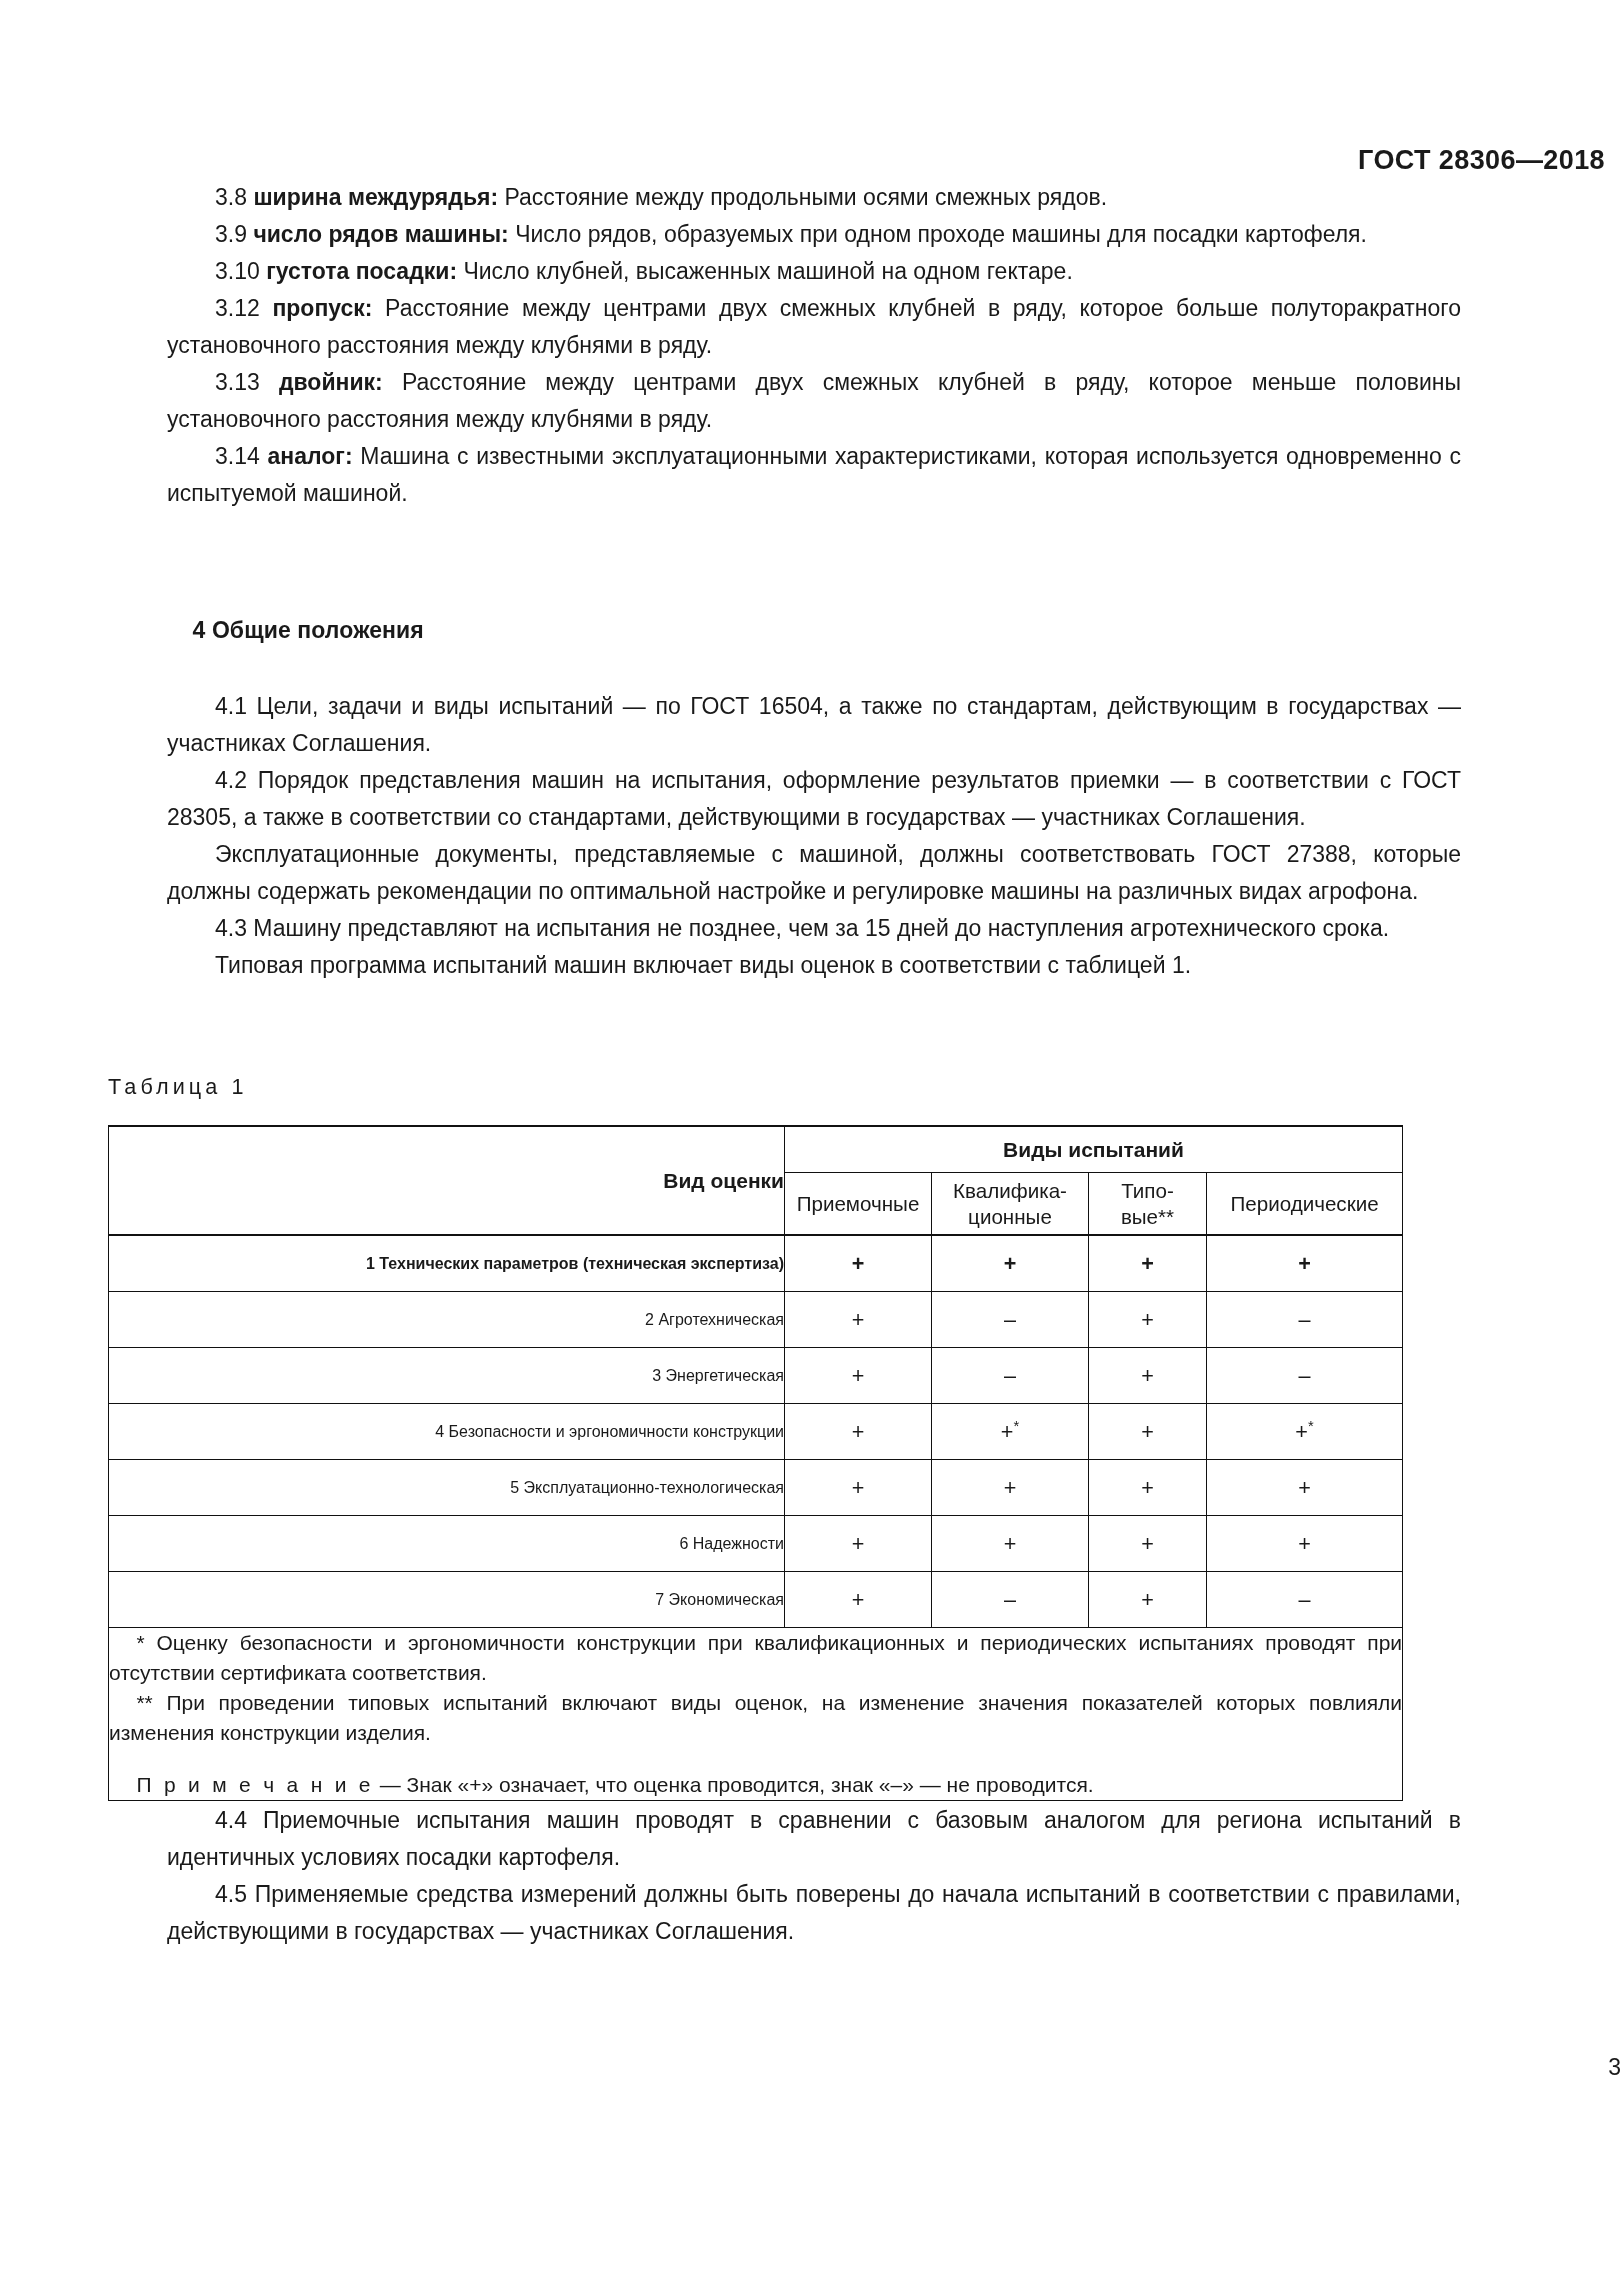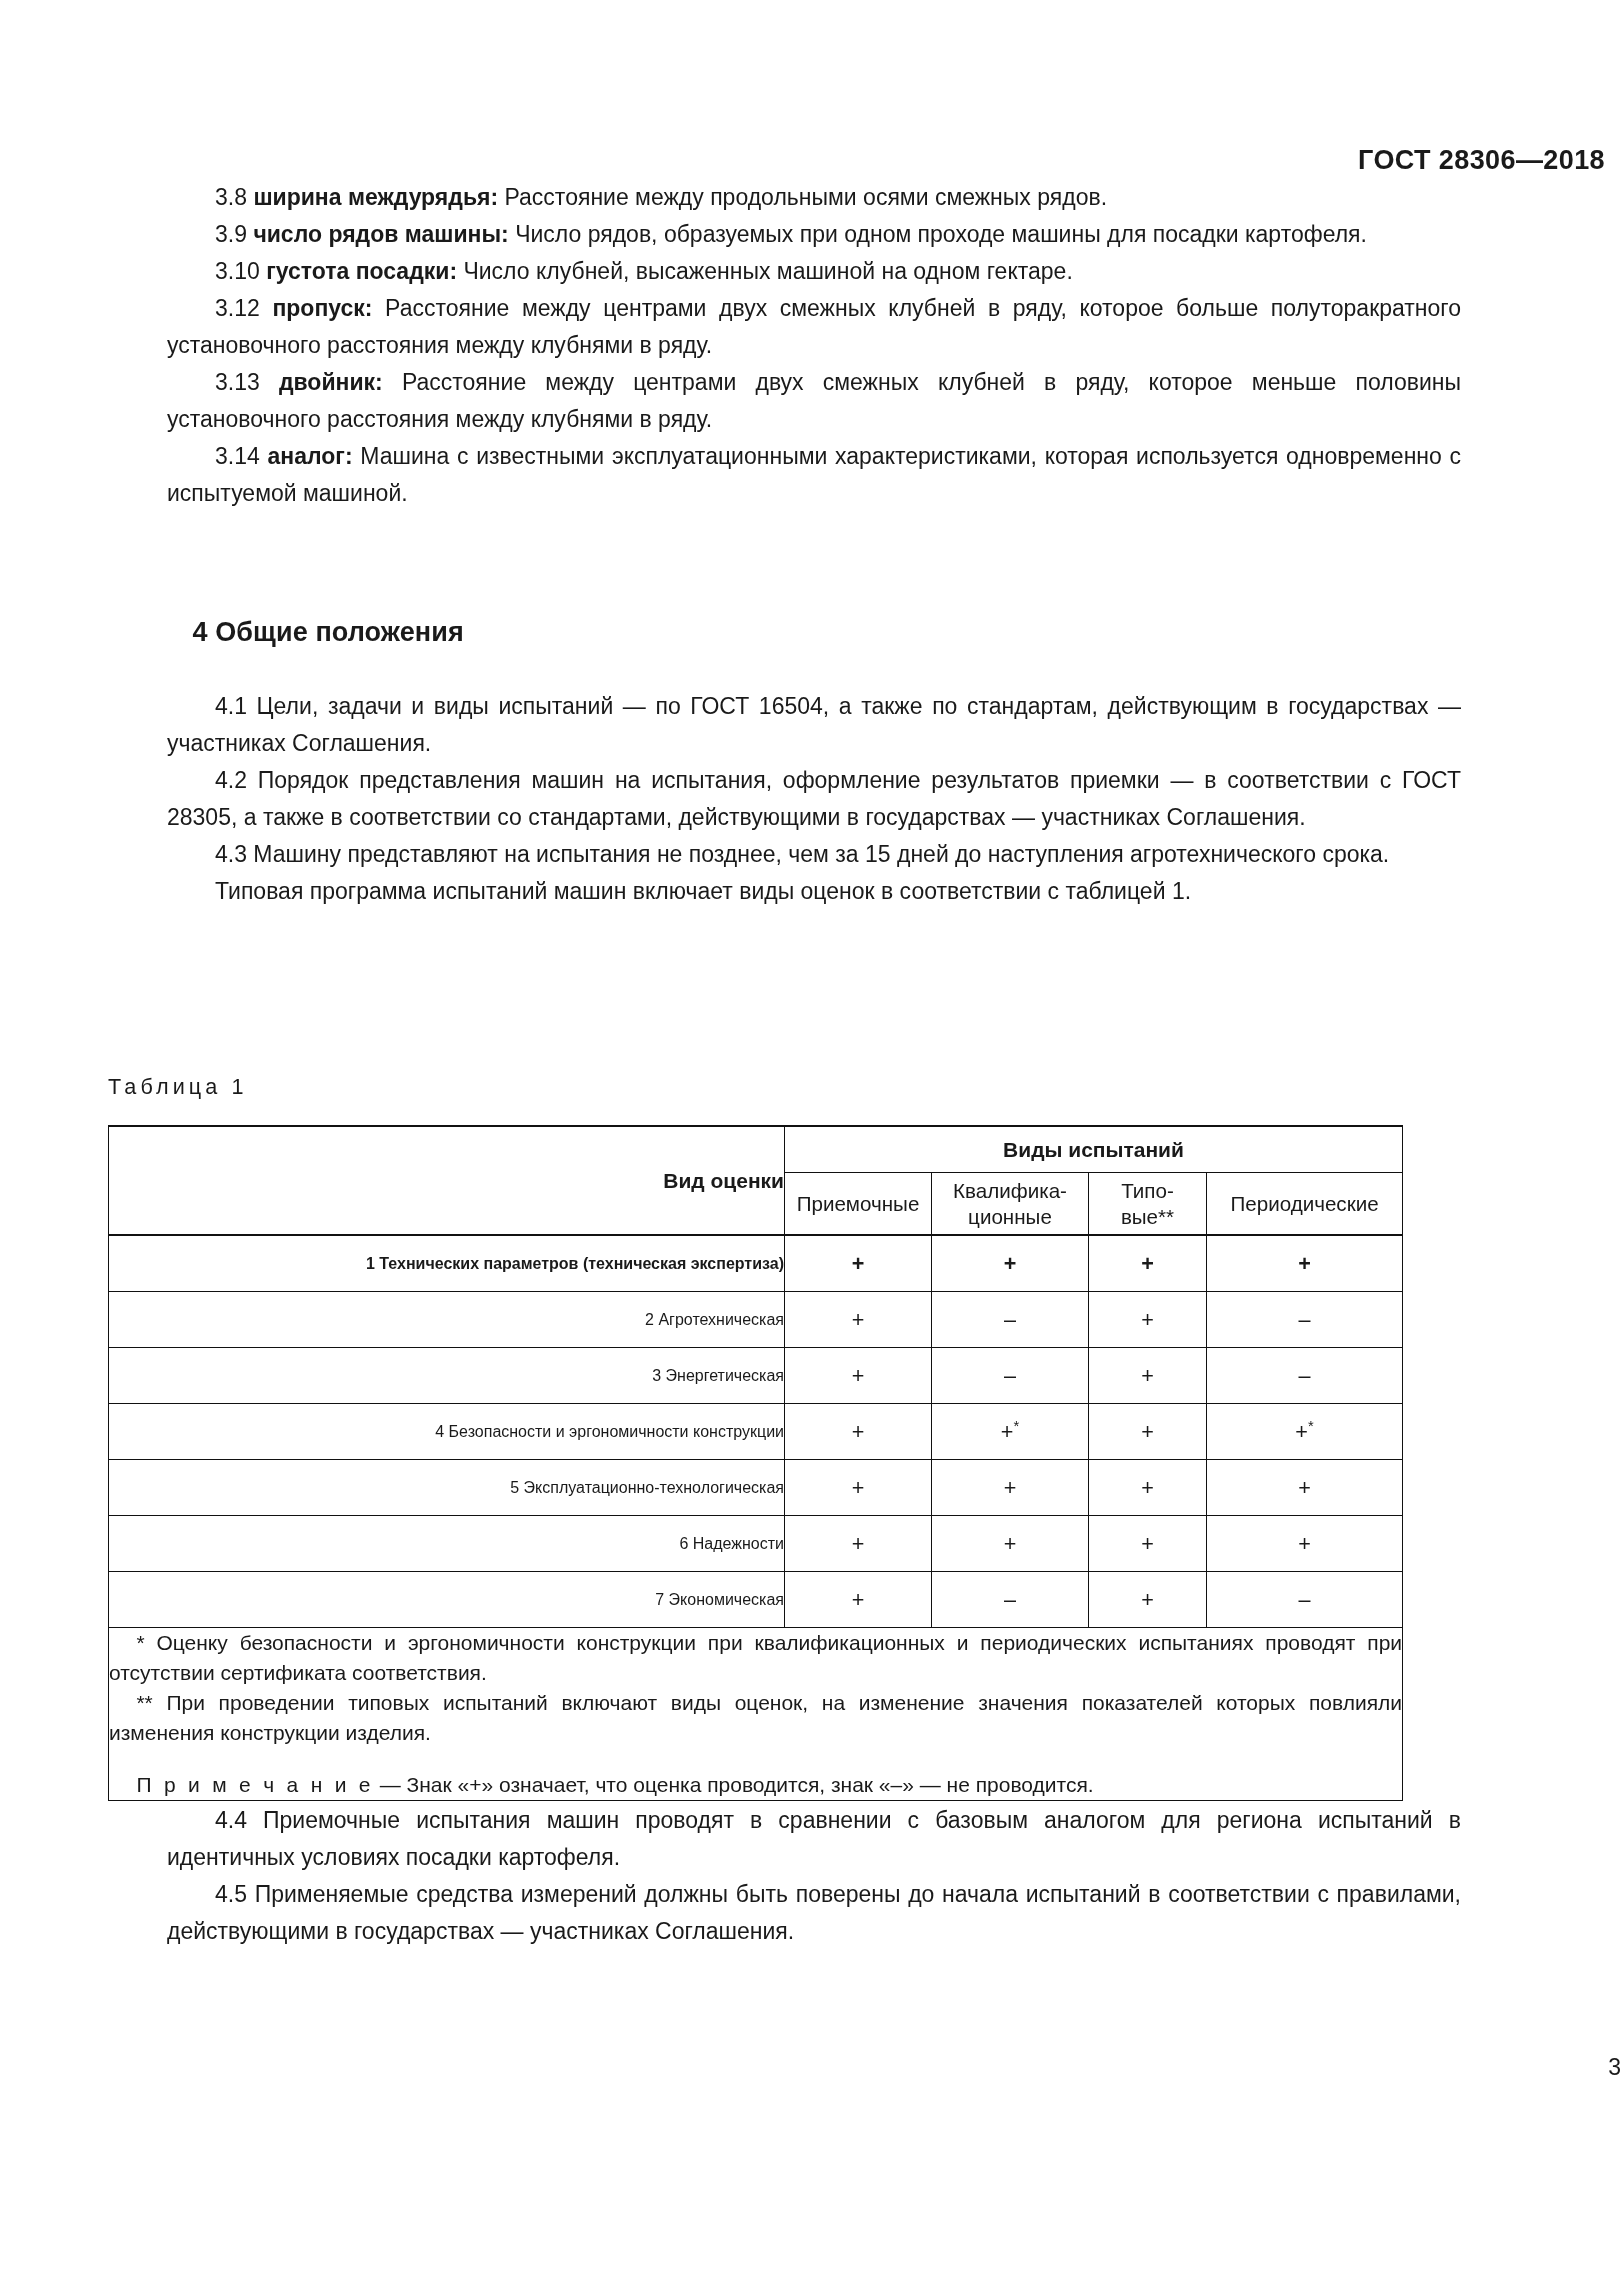--- a/index.html
+++ b/index.html
@@ -54,21 +54,21 @@
     text-justify: inter-word;
     hyphens: manual;
   }
   p.para b {
     font-weight: bold;
   }
 
   
   h2.section {
     margin: 0;
-    font-size: 27px;
+    font-size: 23px;
     font-weight: bold;
     letter-spacing: 0.1px;
     text-indent: 25.5px;
   }
 
   
   .tbl-caption {
     font-size: 21.6px;
     letter-spacing: 4.1px;
     white-space: nowrap;
@@ -200,20 +200,21 @@
       </p>
     </div>
 
     <div class="body-block" style="top:617px;">
       <h2 class="section">4  Общие положения</h2>
     </div>
 
     <div class="body-block" style="top:688px;">
       <p class="para">4.1  Цели, задачи и виды испытаний — по ГОСТ 16504, а также по стандартам, действующим в государствах — участниках Соглашения.</p>
       <p class="para">4.2  Порядок представления машин на испытания, оформление результатов приемки — в соответствии с ГОСТ 28305, а также в соответствии со стандартами, действующими в государствах — участниках Соглашения.</p>
+      <p class="para">Эксплуатационные документы, представляемые с машиной, должны соответствовать ГОСТ 27388, которые должны содержать рекомендации по оптимальной настройке и регулировке машины на различных видах агрофона.</p>
       <p class="para">4.3  Машину представляют на испытания не позднее, чем за 15 дней до наступления агротехнического срока.</p>
       <p class="para">Типовая программа испытаний машин включает виды оценок в соответствии с таблицей 1.</p>
     </div>
 
     <div class="body-block" style="top:1074px; left:-59px;">
       <div class="tbl-caption">Таблица  1</div>
     </div>
 
     <div class="body-block" style="top:1125px; left:-59px;">
       <table class="gost">

